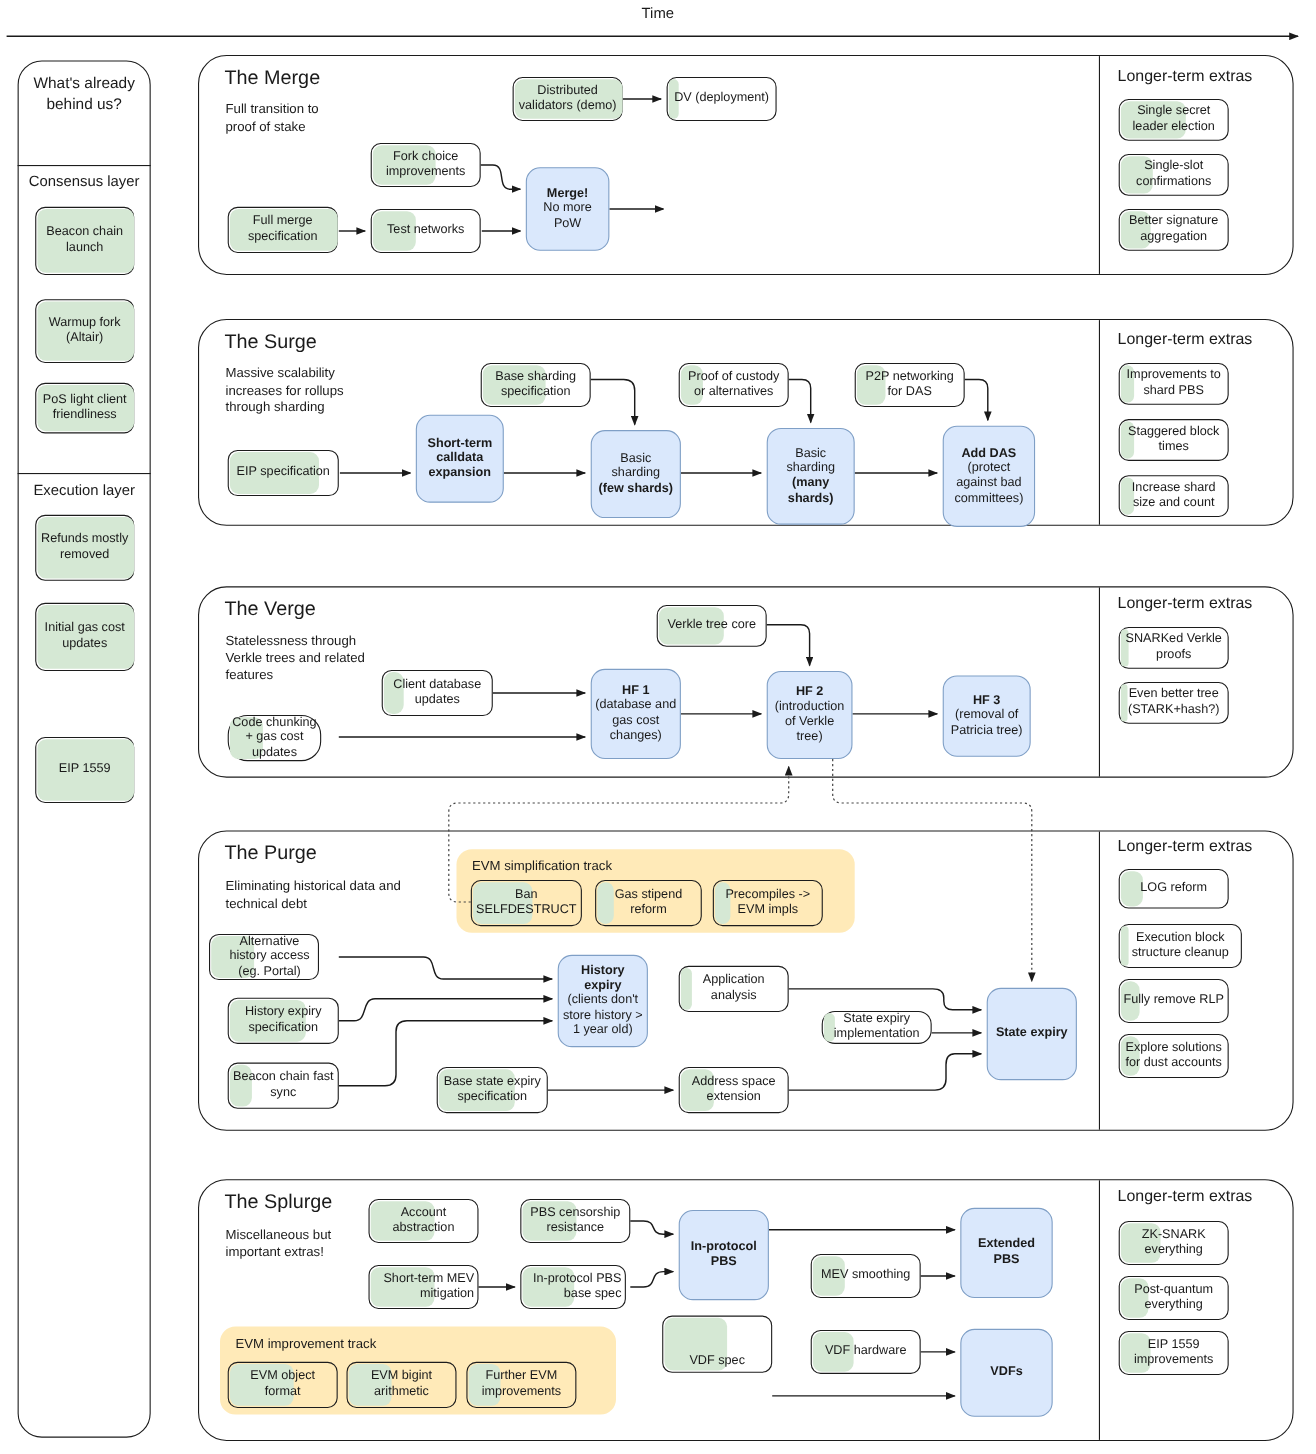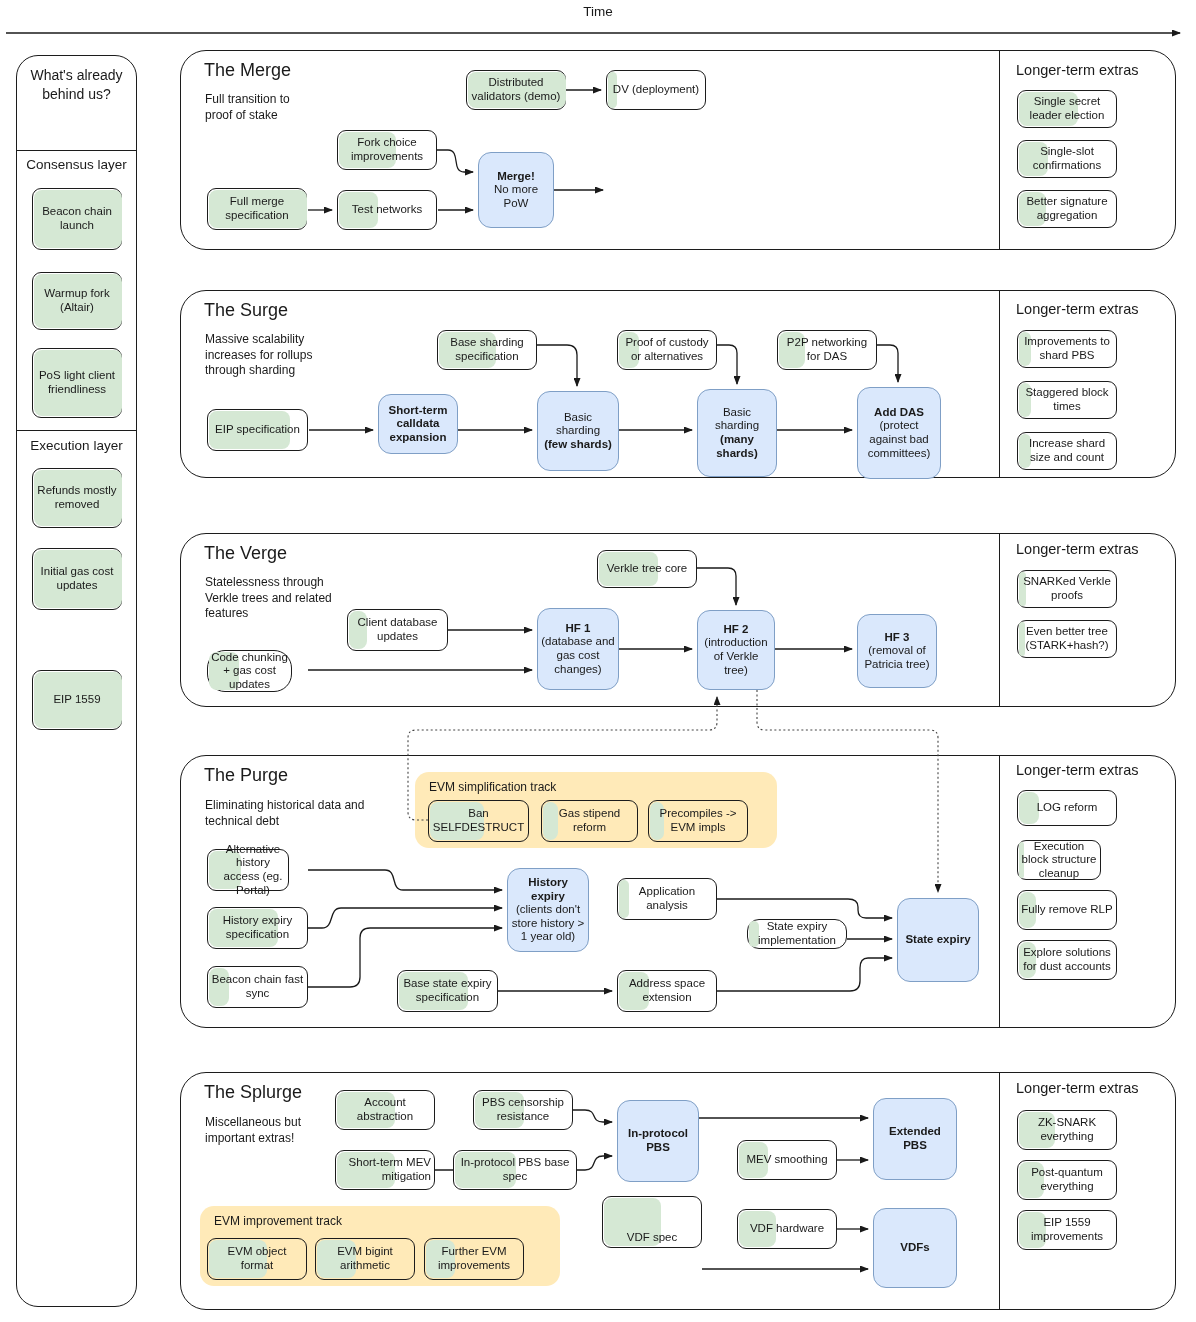--- a/index.html
+++ b/index.html
@@ -36,21 +36,21 @@
   <div class="hdiv" style="top:150px"></div>
   <div class="layer-label" style="top:157px">Consensus layer</div>
   <div class="node" style="left: 32px; top: 188px; width: 90px; height: 62px; --p: 100%;">
       <i class="fill"></i>
       <span>Beacon chain launch</span>
     </div>
   <div class="node" style="left: 32px; top: 272px; width: 90px; height: 58px; --p: 100%;">
       <i class="fill"></i>
       <span>Warmup fork (Altair)</span>
     </div>
-  <div class="node" style="left: 32px; top: 348px; width: 90px; height: 70px; --p: 100%;">
+  <div class="node" style="left: 32px; top: 348px; width: 90px; height: 46px; --p: 100%;">
       <i class="fill"></i>
       <span>PoS light client friendliness</span>
     </div>
   <div class="hdiv" style="top:430px"></div>
   <div class="layer-label" style="top:438px">Execution layer</div>
   <div class="node" style="left: 32px; top: 468px; width: 90px; height: 60px; --p: 100%;">
       <i class="fill"></i>
       <span>Refunds mostly removed</span>
     </div>
   <div class="node" style="left: 32px; top: 548px; width: 90px; height: 62px; --p: 100%;">
@@ -188,21 +188,21 @@
     </div>
   <div class="node" style="left: 1017px; top: 190px; width: 100px; height: 38px; --p: 28%;">
       <i class="fill"></i>
       <span>Better signature aggregation</span>
     </div>
 
   <div class="node" style="left: 207px; top: 409px; width: 101px; height: 42px; --p: 82%;">
       <i class="fill"></i>
       <span>EIP specification</span>
     </div>
-  <div class="node blue" style="left:378px;top:394px;width:80px;height:60px">
+  <div class="node blue" style="left:378px;top:377px;width:80px;height:80px">
       <div class="b">Short-term calldata expansion</div>
     </div>
   <div class="node" style="left: 437px; top: 330px; width: 100px; height: 40px; --p: 58%;">
       <i class="fill"></i>
       <span>Base sharding specification</span>
     </div>
   <div class="node blue" style="left:537px;top:391px;width:82px;height:80px">
       <div>Basic sharding</div>
       <div class="b">(few shards)</div>
     </div>
@@ -273,21 +273,21 @@
       <span>Ban SELFDESTRUCT</span>
     </div>
   <div class="node yl" style="left: 541px; top: 800px; width: 97px; height: 42px; --p: 16%;">
       <i class="fill"></i>
       <span>Gas stipend reform</span>
     </div>
   <div class="node yl" style="left: 648px; top: 800px; width: 100px; height: 42px; --p: 14%;">
       <i class="fill"></i>
       <span>Precompiles -&gt; EVM impls</span>
     </div>
-  <div class="node" style="left: 207px; top: 849px; width: 82px; height: 42px; padding-left: 13px; --p: 40%;">
+  <div class="node" style="left: 190px; top: 849px; width: 100px; height: 42px; padding-left: 13px; --p: 40%;">
       <i class="fill"></i>
       <span>Alternative history access (eg. Portal)</span>
     </div>
   <div class="node" style="left: 207px; top: 907px; width: 101px; height: 42px; --p: 70%;">
       <i class="fill"></i>
       <span>History expiry specification</span>
     </div>
   <div class="node" style="left: 207px; top: 966px; width: 101px; height: 42px; --p: 20%;">
       <i class="fill"></i>
       <span>Beacon chain fast sync</span>
@@ -312,21 +312,21 @@
       <i class="fill"></i>
       <span>State expiry implementation</span>
     </div>
   <div class="node blue" style="left:897px;top:898px;width:82px;height:84px">
       <div class="b">State expiry</div>
     </div>
   <div class="node" style="left: 1017px; top: 790px; width: 100px; height: 36px; --p: 20%;">
       <i class="fill"></i>
       <span>LOG reform</span>
     </div>
-  <div class="node" style="left: 1017px; top: 840px; width: 84px; height: 40px; --p: 6%;">
+  <div class="node" style="left: 1017px; top: 840px; width: 112px; height: 40px; --p: 6%;">
       <i class="fill"></i>
       <span>Execution block structure cleanup</span>
     </div>
   <div class="node" style="left: 1017px; top: 890px; width: 100px; height: 40px; --p: 17%;">
       <i class="fill"></i>
       <span>Fully remove RLP</span>
     </div>
   <div class="node" style="left: 1017px; top: 940px; width: 100px; height: 40px; --p: 17%;">
       <i class="fill"></i>
       <span>Explore solutions for dust accounts</span>
@@ -337,21 +337,21 @@
       <span>Account abstraction</span>
     </div>
   <div class="node" style="left: 473px; top: 1090px; width: 100px; height: 40px; --p: 50%;">
       <i class="fill"></i>
       <span>PBS censorship resistance</span>
     </div>
   <div class="node" style="left: 335px; top: 1150px; width: 100px; height: 40px; text-align: right; --p: 59%;">
       <i class="fill"></i>
       <span>Short-term MEV mitigation</span>
     </div>
-  <div class="node" style="left: 453px; top: 1150px; width: 124px; height: 40px; --p: 50%;">
+  <div class="node" style="left: 473px; top: 1150px; width: 96px; height: 40px; text-align: right; --p: 50%;">
       <i class="fill"></i>
       <span>In-protocol PBS base spec</span>
     </div>
   <div class="node blue" style="left:617px;top:1100px;width:82px;height:82px">
       <div class="b">In-protocol PBS</div>
     </div>
   <div class="node" style="left: 737px; top: 1140px; width: 100px; height: 40px; --p: 30%;">
       <i class="fill"></i>
       <span>MEV smoothing</span>
     </div>

